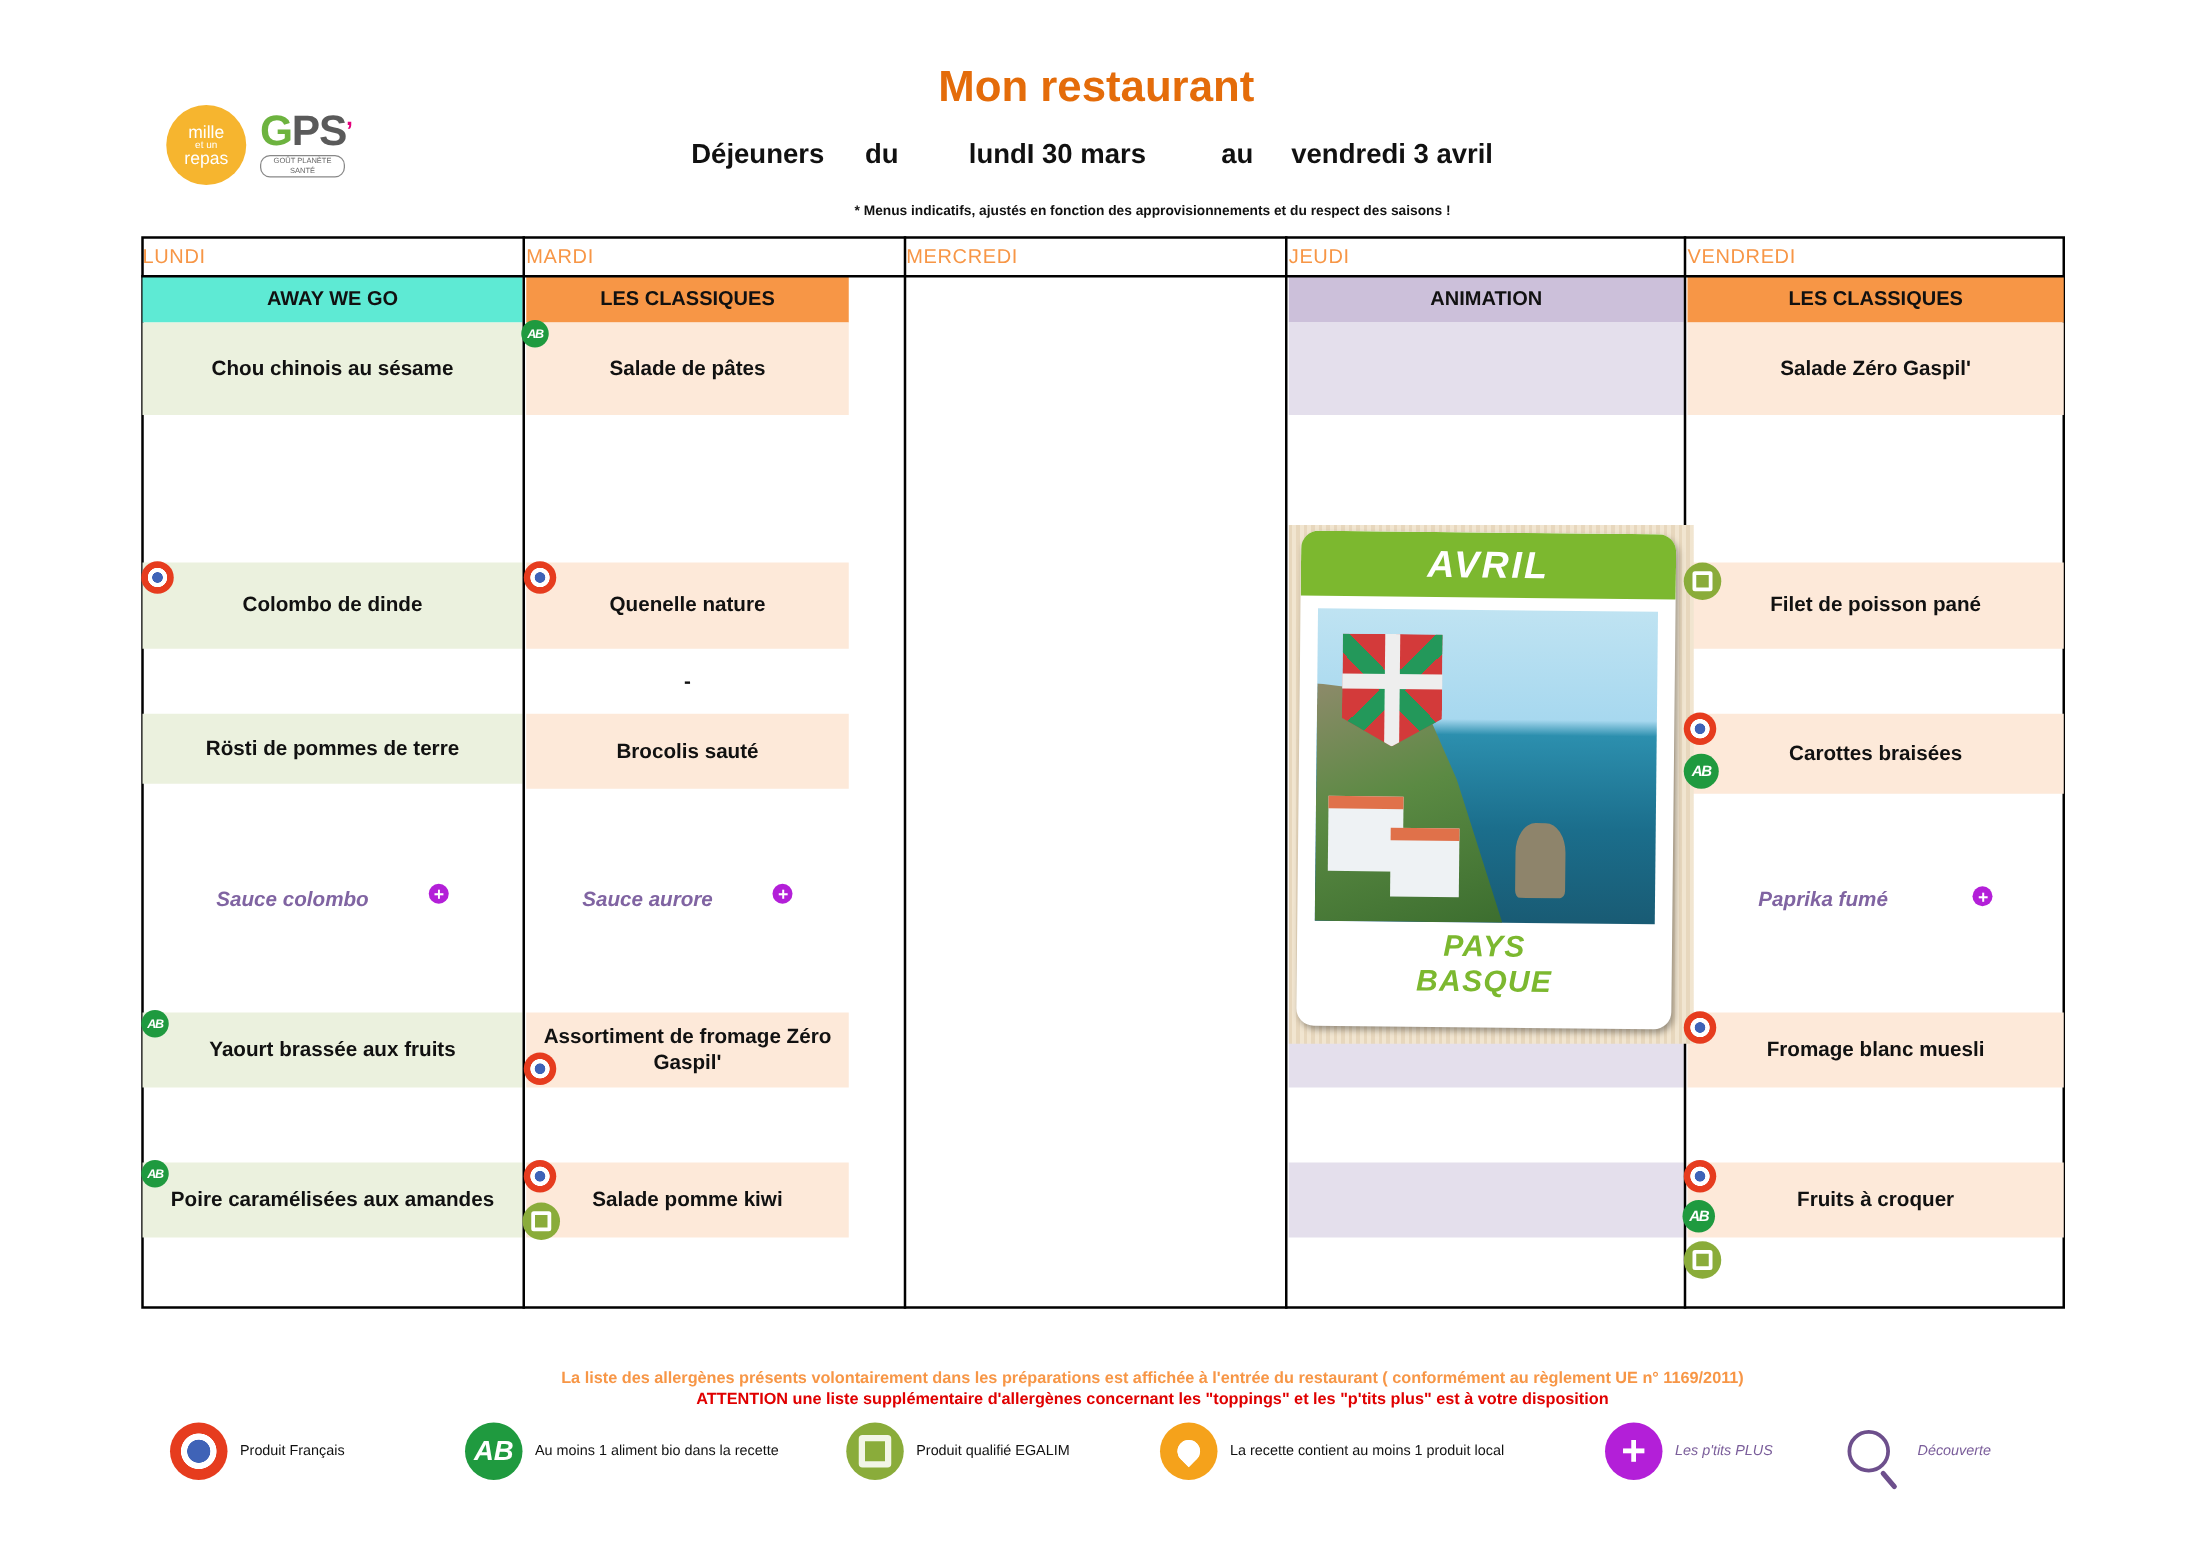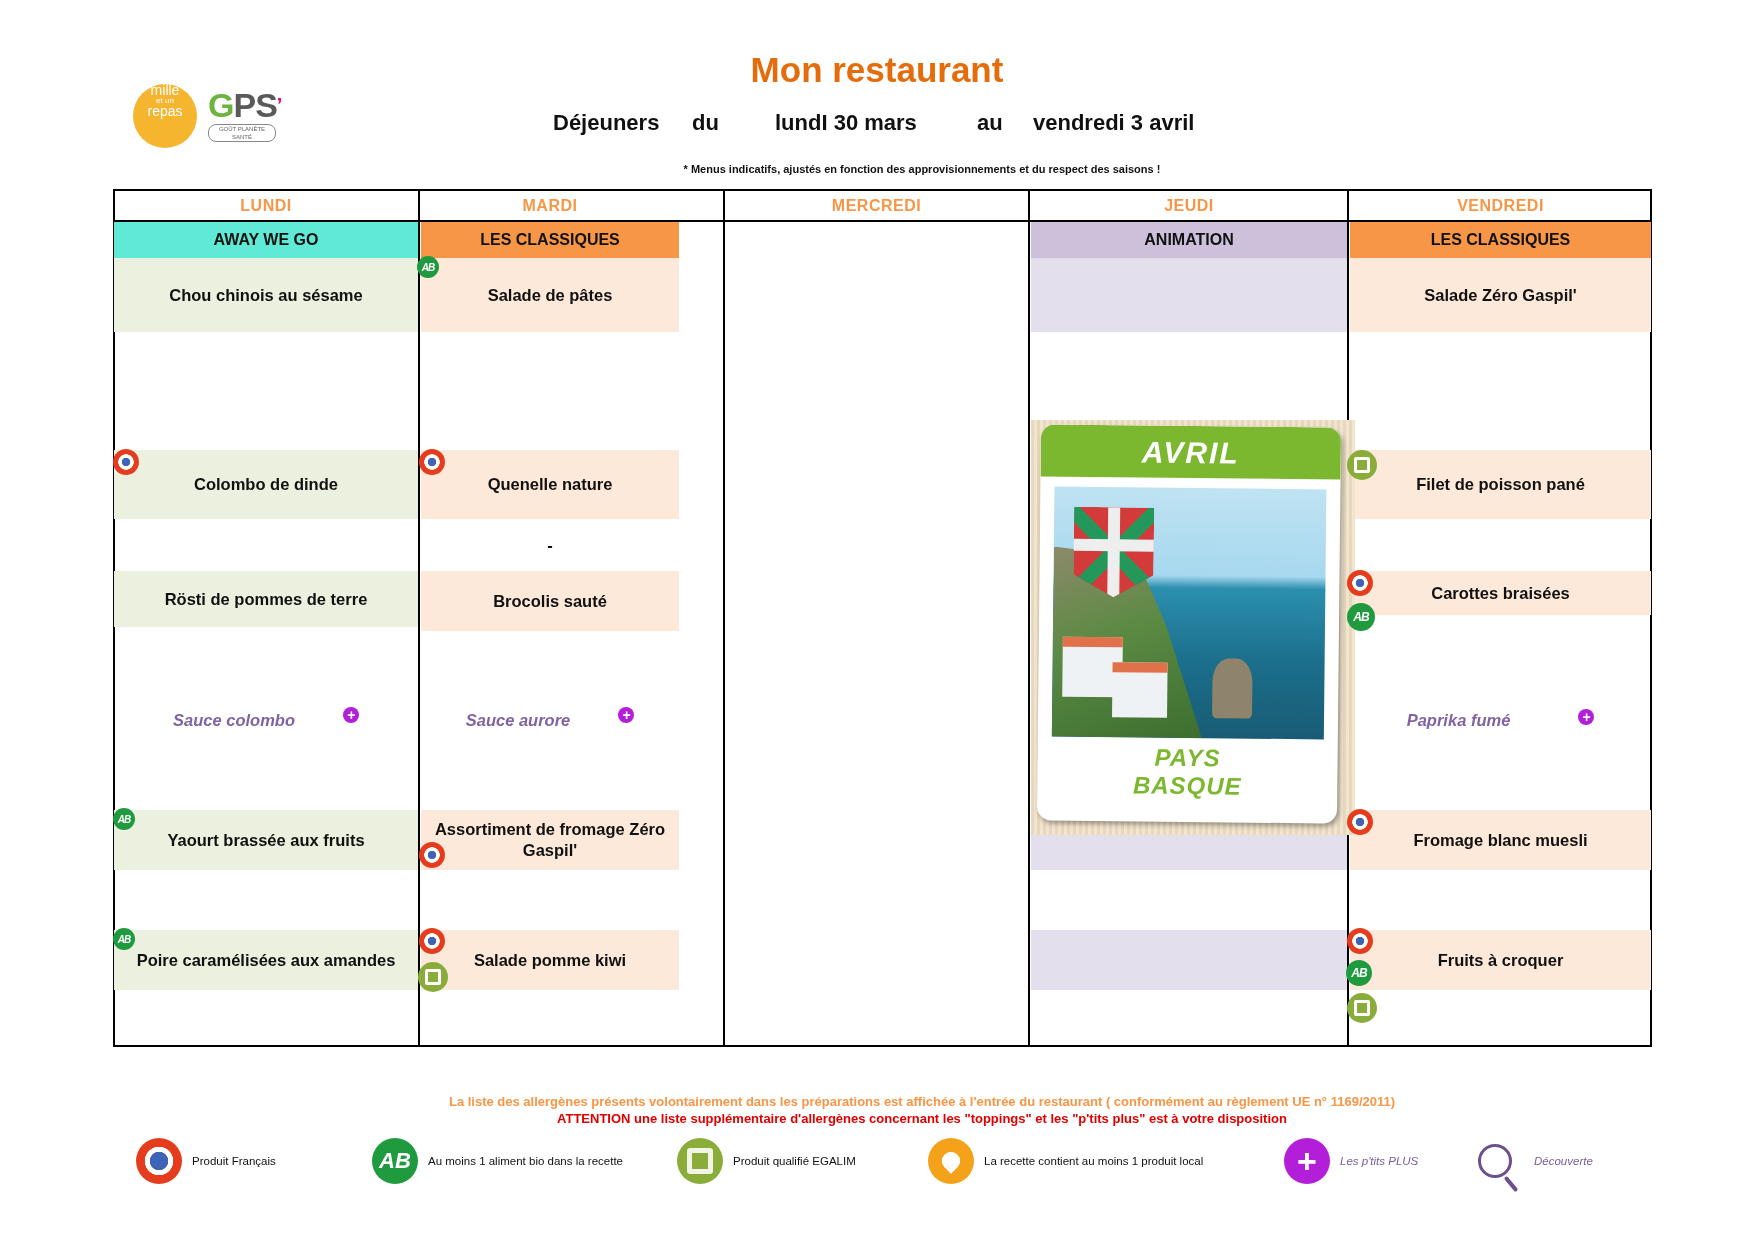--- a/index.html
+++ b/index.html
@@ -7,32 +7,32 @@
   body { position: relative; font-family: "Liberation Sans", sans-serif; color: #111; }
 
   .abs { position: absolute; }
 
   
   .title { left: 0; width: 1754px; top: 50px; text-align: center; font-size: 35px; font-weight: bold; color: #e46c0a; }
   .subtitle { top: 110px; font-size: 22px; font-weight: bold; color: #111; white-space: nowrap; }
   .note { left: 0; width: 1754px; top: 163px; padding-left: 90px; text-align: center; font-size: 11px; font-weight: bold; color: #111; }
 
   
-  .logo-mille { left: 133px; top: 84px; width: 64px; height: 64px; border-radius: 50%; background: #f6b52f; color: #fff; display: flex; flex-direction: column; align-items: center; justify-content: flex-start; line-height: 13px; font-size: 14px; }
+  .logo-mille { left: 133px; top: 84px; width: 64px; height: 64px; border-radius: 50%; background: #f6b52f; color: #fff; display: flex; flex-direction: column; align-items: center; justify-content: center; line-height: 13px; font-size: 14px; }
   .logo-mille .small { font-size: 8px; line-height: 8px; }
   .logo-gps { left: 208px; top: 88px; width: 90px; height: 52px; }
   .logo-gps .letters { font-size: 34px; font-weight: bold; letter-spacing: -1px; line-height: 34px; }
   .logo-gps .tag { margin-top: 2px; width: 68px; border: 1px solid #888; border-radius: 8px; font-size: 6px; color: #666; text-align: center; line-height: 8px; }
 
   
   .table { left: 113px; top: 189px; width: 1539px; height: 858px; border: 2px solid #000; }
   .vline { top: 189px; height: 858px; width: 2px; background: #000; }
   .hline-day { left: 113px; top: 220px; width: 1539px; height: 1.5px; background: #000; }
 
-  .day { top: 191px; height: 29px; text-align: center; font-size: 16px; font-weight: bold; color: #f79646; line-height: 29px; letter-spacing: 0.5px; }
+  .day { top: 191px; height: 29px; font-size: 16px; font-weight: normal; color: #f79646; line-height: 29px; letter-spacing: 0.5px; }
   .cat { top: 221px; height: 37px; text-align: center; font-size: 16px; font-weight: bold; color: #111; line-height: 37px; }
 
   .band { display: flex; align-items: center; justify-content: center; text-align: center; font-size: 16.5px; font-weight: bold; color: #111; line-height: 21px; padding: 0 12px; }
   .sauce { font-style: italic; font-weight: bold; color: #8064a2; font-size: 16.5px; display: flex; align-items: center; justify-content: center; gap: 40px; }
 
   .c-lundi { left: 114px; width: 304px; }
   .c-mardi { left: 421px; width: 258px; }
   .c-merc  { left: 725px; width: 303px; }
   .c-jeudi { left: 1031px; width: 316px; }
   .c-vend  { left: 1350px; width: 301px; }
@@ -137,21 +137,21 @@
 </div>
 <div class="abs band c-mardi bg-orange" style="top:810px;height:60px">Assortiment de fromage Zéro Gaspil'</div>
 <div class="abs band c-mardi bg-orange" style="top:930px;height:60px">Salade pomme kiwi</div>
 
 <div class="abs c-jeudi bg-purple" style="top:258px;height:74px"></div>
 <div class="abs c-jeudi bg-purple" style="top:810px;height:60px"></div>
 <div class="abs c-jeudi bg-purple" style="top:930px;height:60px"></div>
 
 <div class="abs band c-vend bg-orange" style="top:258px;height:74px">Salade Zéro Gaspil'</div>
 <div class="abs band c-vend bg-orange" style="top:450px;height:69px">Filet de poisson pané</div>
-<div class="abs band c-vend bg-orange" style="top:571px;height:44px">Carottes braisées</div>
+<div class="abs band c-vend bg-orange" style="top:571px;height:64px">Carottes braisées</div>
 <div class="abs sauce c-vend" style="top:700px;height:40px">
   <span>Paprika fumé</span>
   <span class="ico ico-plus" style="position:relative;margin-left:28px;margin-top:-6px">+</span>
 </div>
 <div class="abs band c-vend bg-orange" style="top:810px;height:60px">Fromage blanc muesli</div>
 <div class="abs band c-vend bg-orange" style="top:930px;height:60px">Fruits à croquer</div>
 
 <div class="abs hline-day"></div>
 <div class="abs vline" style="left:418px"></div>
 <div class="abs vline" style="left:723px"></div>

